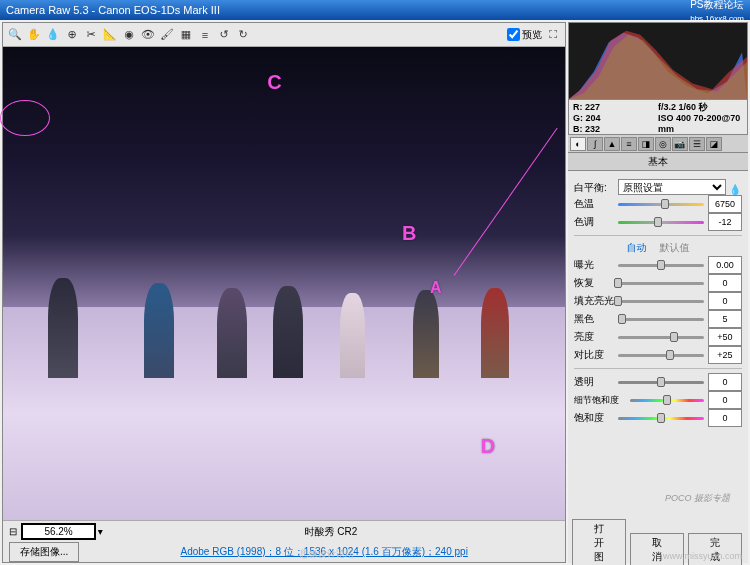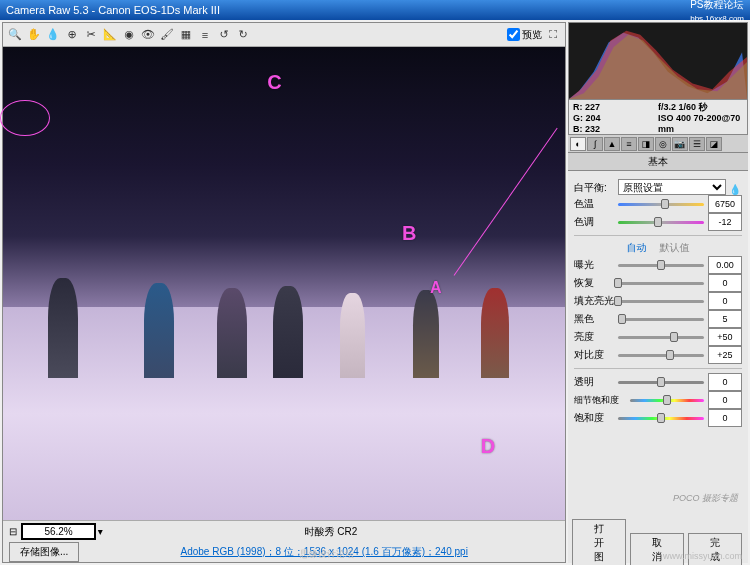--- a/index.html
+++ b/index.html
@@ -57,21 +57,21 @@
 .ctrl-val { width: 34px; border: 1px solid #888; background: #fff; font-size: 9px; text-align: center; height: 18px; line-height: 12px; }
 .wb-row { display: flex; align-items: flex-end; height: 20px; gap: 4px; }
 .wb-select { flex: 1; border: 1px solid #888; background: #fff; font-size: 10px; height: 16px; }
 .auto-row { text-align: center; font-size: 10px; height: 16px; line-height: 16px; }
 .auto-link { color: #0066cc; margin-right: 10px; }
 .default-link { color: #888; }
 .divider { height: 1px; background: #bbb; margin: 4px 0; }
 .bottom-buttons { height: 26px; display: flex; align-items: center; justify-content: flex-end; gap: 4px; padding: 0 6px; background: #e8e8e8; }
 .btn { border: 1px solid #888; padding: 2px 21px; background: #e8e8e8; font-size: 10px; }
 .watermark { position: absolute; bottom: 4px; right: 8px; font-size: 9px; color: #bbb; }
-.poco { position: absolute; bottom: 60px; right: 12px; font-size: 9px; color: #999; font-style: italic; }
+.poco { position: absolute; bottom: 60px; right: 20px; font-size: 9px; color: #999; font-style: italic; }
 </style>
 </head>
 <body>
 
 <div class="titlebar">
   <span>Camera Raw 5.3 - Canon EOS-1Ds Mark III</span>
   <div class="right">
     <span>PS教程论坛</span><br>
     <span style="font-size:8px;">bbs.16xx8.com</span>
   </div>

